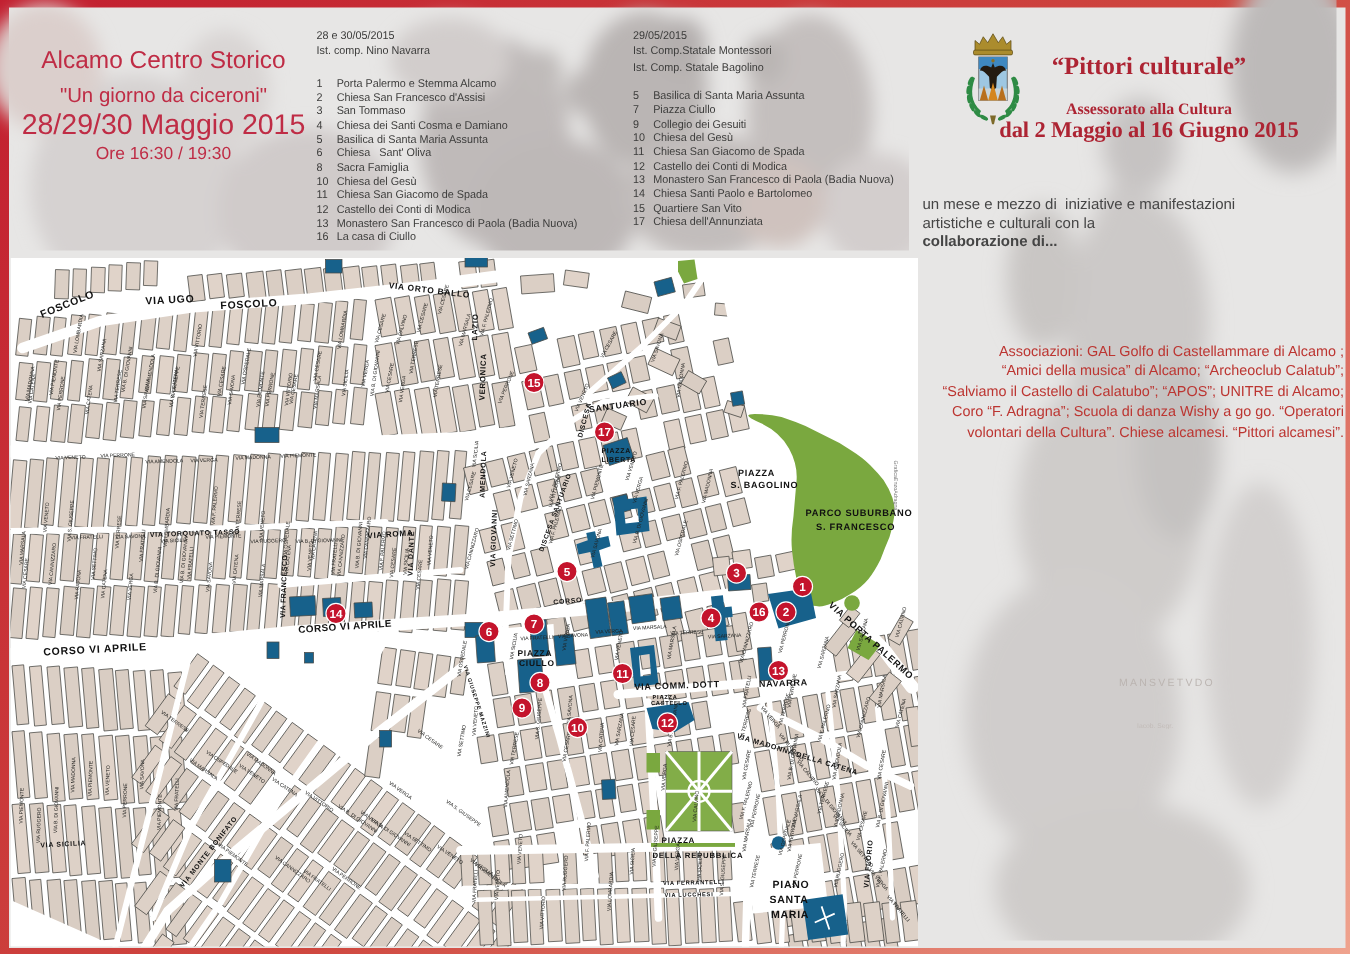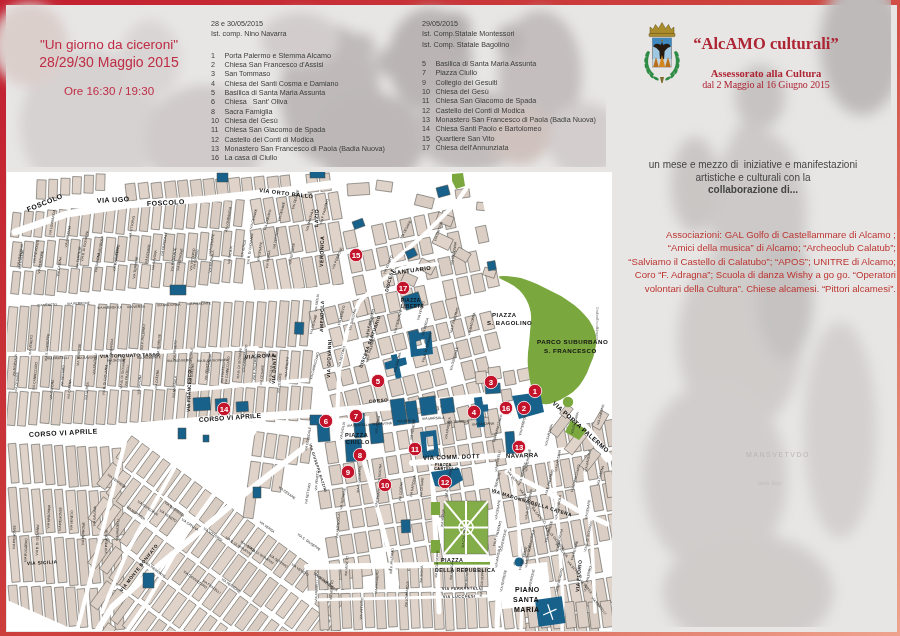--- a/index.html
+++ b/index.html
@@ -61,26 +61,27 @@
     <ellipse cx="240" cy="430" rx="36" ry="108" fill="#d3d0cf"></ellipse>
     <ellipse cx="95" cy="185" rx="24" ry="48" fill="#c9c6c4"></ellipse>
     <ellipse cx="185" cy="300" rx="28" ry="60" fill="#c5c2c1"></ellipse>
   </g>
   <text x="146" y="457" font-size="7" letter-spacing="1.5" fill="#b9b2ae" opacity="0.9">MANSVETVDO</text>
   <text x="158" y="485" font-size="4.5" fill="#c0bab6" opacity="0.9">Iacob. Segr.</text>
 </svg>
 
 <div class="abs red" style="left:14px;top:31px;width:190px;text-align:center">
 
+  <div style="font-size:16.3px">Alcamo Centro Storico</div>
 
   <div style="font-size:13.6px;margin-top:6px">"Un giorno da ciceroni"</div>
 
-  <div style="font-size:14px;margin-top:2px">28/29/30 Maggio 2015</div>
-
-  <div style="font-size:11.6px;margin-top:14px">Ore 16:30 / 19:30</div>
+  <div style="font-size:19px;margin-top:2px">28/29/30 Maggio 2015</div>
+
+  <div style="font-size:11.6px;margin-top:1px">Ore 16:30 / 19:30</div>
 </div>
 
 <div class="abs" style="left:211px;top:19px;width:240px;color:#3c3c3b;font-size:7.5px;white-space:nowrap;transform:scaleX(0.96);transform-origin:left top">
   <div style="line-height:1.38">28 e 30/05/2015<br>Ist. comp. Nino Navarra</div>
   <div style="margin-top:11px">
   <div class="it"><span class="n">1</span>Porta Palermo e Stemma Alcamo</div>
   <div class="it"><span class="n">2</span>Chiesa San Francesco d'Assisi</div>
   <div class="it"><span class="n">3</span>San Tommaso</div>
   <div class="it"><span class="n">4</span>Chiesa dei Santi Cosma e Damiano</div>
   <div class="it"><span class="n">5</span>Basilica di Santa Maria Assunta</div>
@@ -145,28 +146,28 @@
     <path fill="#241a10" d="M22,21 L23.2,24 C26.8,21.8 30,22.8 30.7,26 C28.6,26 27.2,27.4 25.9,28.8 L24.6,30.2 L24.1,37.5 L22,39.5 L19.9,37.5 L19.4,30.2 L18.1,28.8 C16.8,27.4 15.4,26 13.3,26 C14,22.8 17.2,21.8 20.8,24 Z"></path>
 
     <path fill="#b86f1c" d="M13.2,46 L16,36 L18.8,46 Z"></path>
     <path fill="#d4861e" d="M18.8,46 L22,34 L25.2,46 Z"></path>
     <path fill="#b86f1c" d="M25.2,46 L28,36 L30.8,46 Z"></path>
   </g>
 </svg>
 
 <div class="abs" style="left:640px;top:34px;width:252px;text-align:center;color:#ad2433;font-family:'Liberation Serif',serif">
 
-  <div style="font-size:16.5px;font-weight:bold">“AlcAMO culturali”</div>
+  <div style="font-size:16.5px;font-weight:bold">“Pittori culturale”</div>
 
   <div style="font-size:10.6px;font-weight:bold;margin-top:14px">Assessorato alla Cultura</div>
 
-  <div style="font-size:10px;font-weight:normal;letter-spacing:-0.1px">dal 2 Maggio al 16 Giugno 2015</div>
+  <div style="font-size:15px;font-weight:bold;letter-spacing:-0.1px">dal 2 Maggio al 16 Giugno 2015</div>
 </div>
 
-<div class="abs" style="left:615px;top:159px;width:276px;text-align:center;color:#454545;font-size:10px;line-height:1.27">
+<div class="abs" style="left:615px;top:131px;width:276px;text-align:left;color:#454545;font-size:10px;line-height:1.27">
   un mese e mezzo di&nbsp; iniziative e manifestazioni<br>
   artistiche e culturali con la<br>
   <b>collaborazione di...</b>
 </div>
 
 <div class="abs" style="left:610px;top:228px;width:286px;text-align:right;color:#bc3531;font-size:9.6px;line-height:1.4">
   Associazioni: GAL Golfo di Castellammare di Alcamo ;<br>
   “Amici della musica” di Alcamo; “Archeoclub Calatub”;<br>
   “Salviamo il Castello di Calatubo”; “APOS”; UNITRE di Alcamo;<br>
   Coro “F. Adragna”; Scuola di danza Wishy a go go. “Operatori<br>

